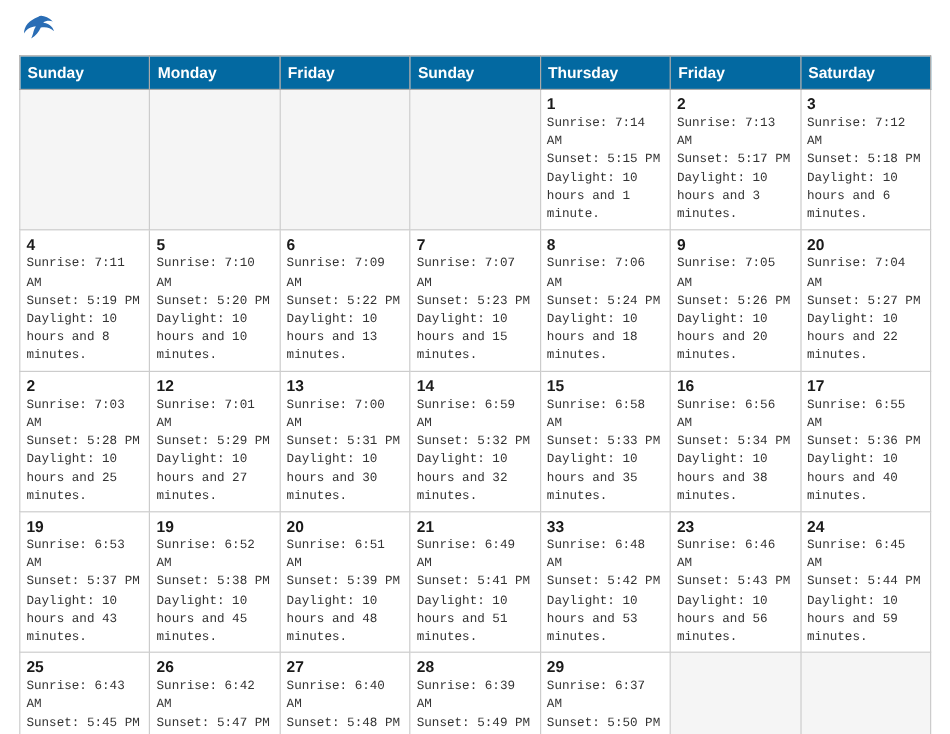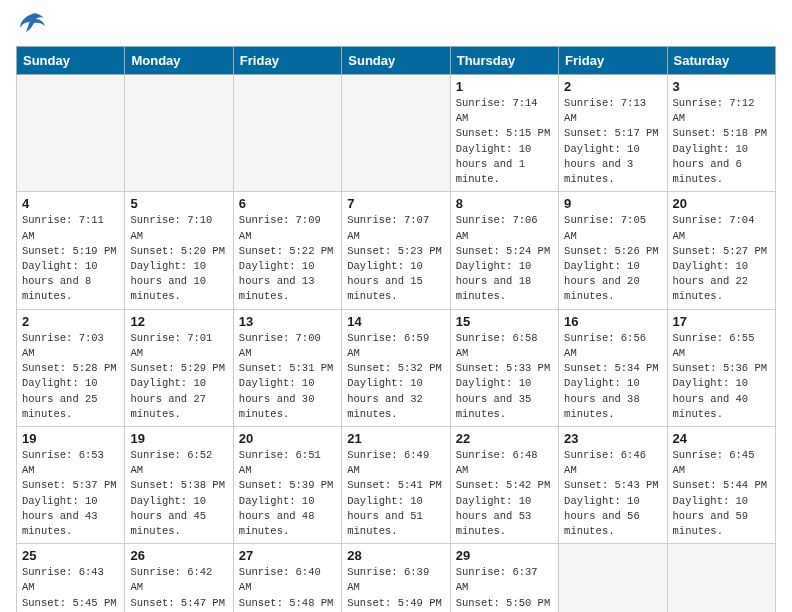--- a/index.html
+++ b/index.html
@@ -202,21 +202,21 @@
         </td>
         <td>
           <span class="day-num">20</span>
           <div class="day-info">Sunrise: 6:51 AM<br>Sunset: 5:39 PM<br>Daylight: 10 hours and 48 minutes.</div>
         </td>
         <td>
           <span class="day-num">21</span>
           <div class="day-info">Sunrise: 6:49 AM<br>Sunset: 5:41 PM<br>Daylight: 10 hours and 51 minutes.</div>
         </td>
         <td>
-          <span class="day-num">22</span>
+          <span class="day-num">33</span>
           <div class="day-info">Sunrise: 6:48 AM<br>Sunset: 5:42 PM<br>Daylight: 10 hours and 53 minutes.</div>
         </td>
         <td>
           <span class="day-num">23</span>
           <div class="day-info">Sunrise: 6:46 AM<br>Sunset: 5:43 PM<br>Daylight: 10 hours and 56 minutes.</div>
         </td>
         <td>
           <span class="day-num">24</span>
           <div class="day-info">Sunrise: 6:45 AM<br>Sunset: 5:44 PM<br>Daylight: 10 hours and 59 minutes.</div>
         </td>

